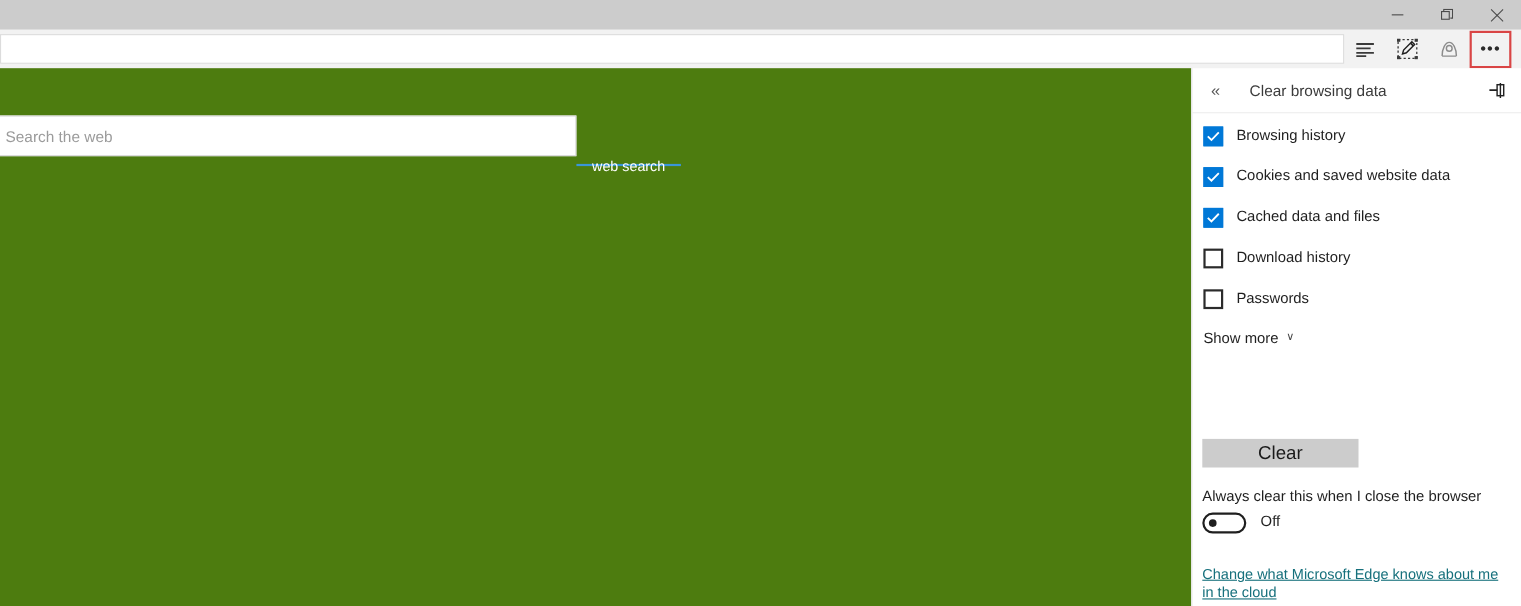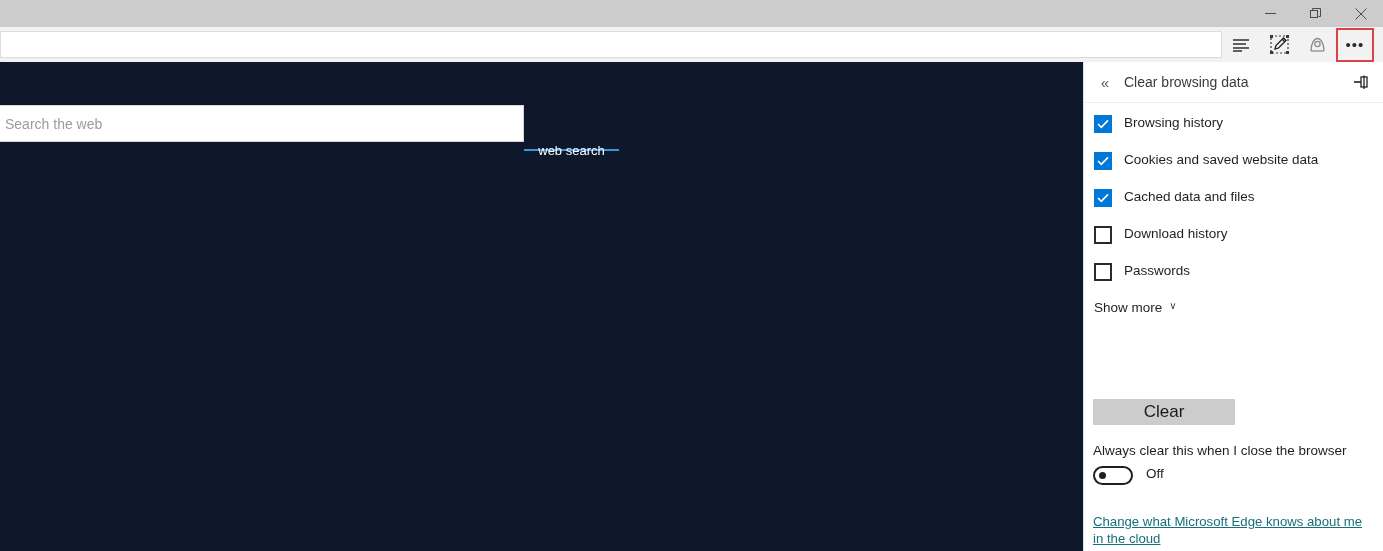--- a/index.html
+++ b/index.html
@@ -76,21 +76,21 @@
     position: relative;
     outline: 2px solid #d94545;
     outline-offset: -2px;
   }
 
   
   #page {
     position: absolute;
     left: 0; top: 62px;
     width: 1083px; height: 489px;
-    background: #0f172a;
+    background: #4d7c0f;
   }
   #searchrow {
     position: absolute;
     left: -4px; top: 43px;
     width: 623px; height: 37px;
     display: flex;
   }
   #searchfield {
     flex: 1;
     background: #ffffff;
@@ -140,21 +140,21 @@
     padding: 0 12px 0 10px;
   }
   #panel-back {
     width: 22px;
     display: flex; align-items: center; justify-content: center;
     color: #555; font-size: 15px;
     cursor: default;
   }
   #panel-title {
     flex: 1;
-    margin-left: 8px;
+    margin-left: 20px;
     font-size: 14px;
     color: #3b3b3b;
   }
   #panel-pin {
     width: 20px;
     display: flex; align-items: center; justify-content: center;
     color: #222;
     cursor: default;
   }
   #panel-body { padding: 12px 0 0 0; }

